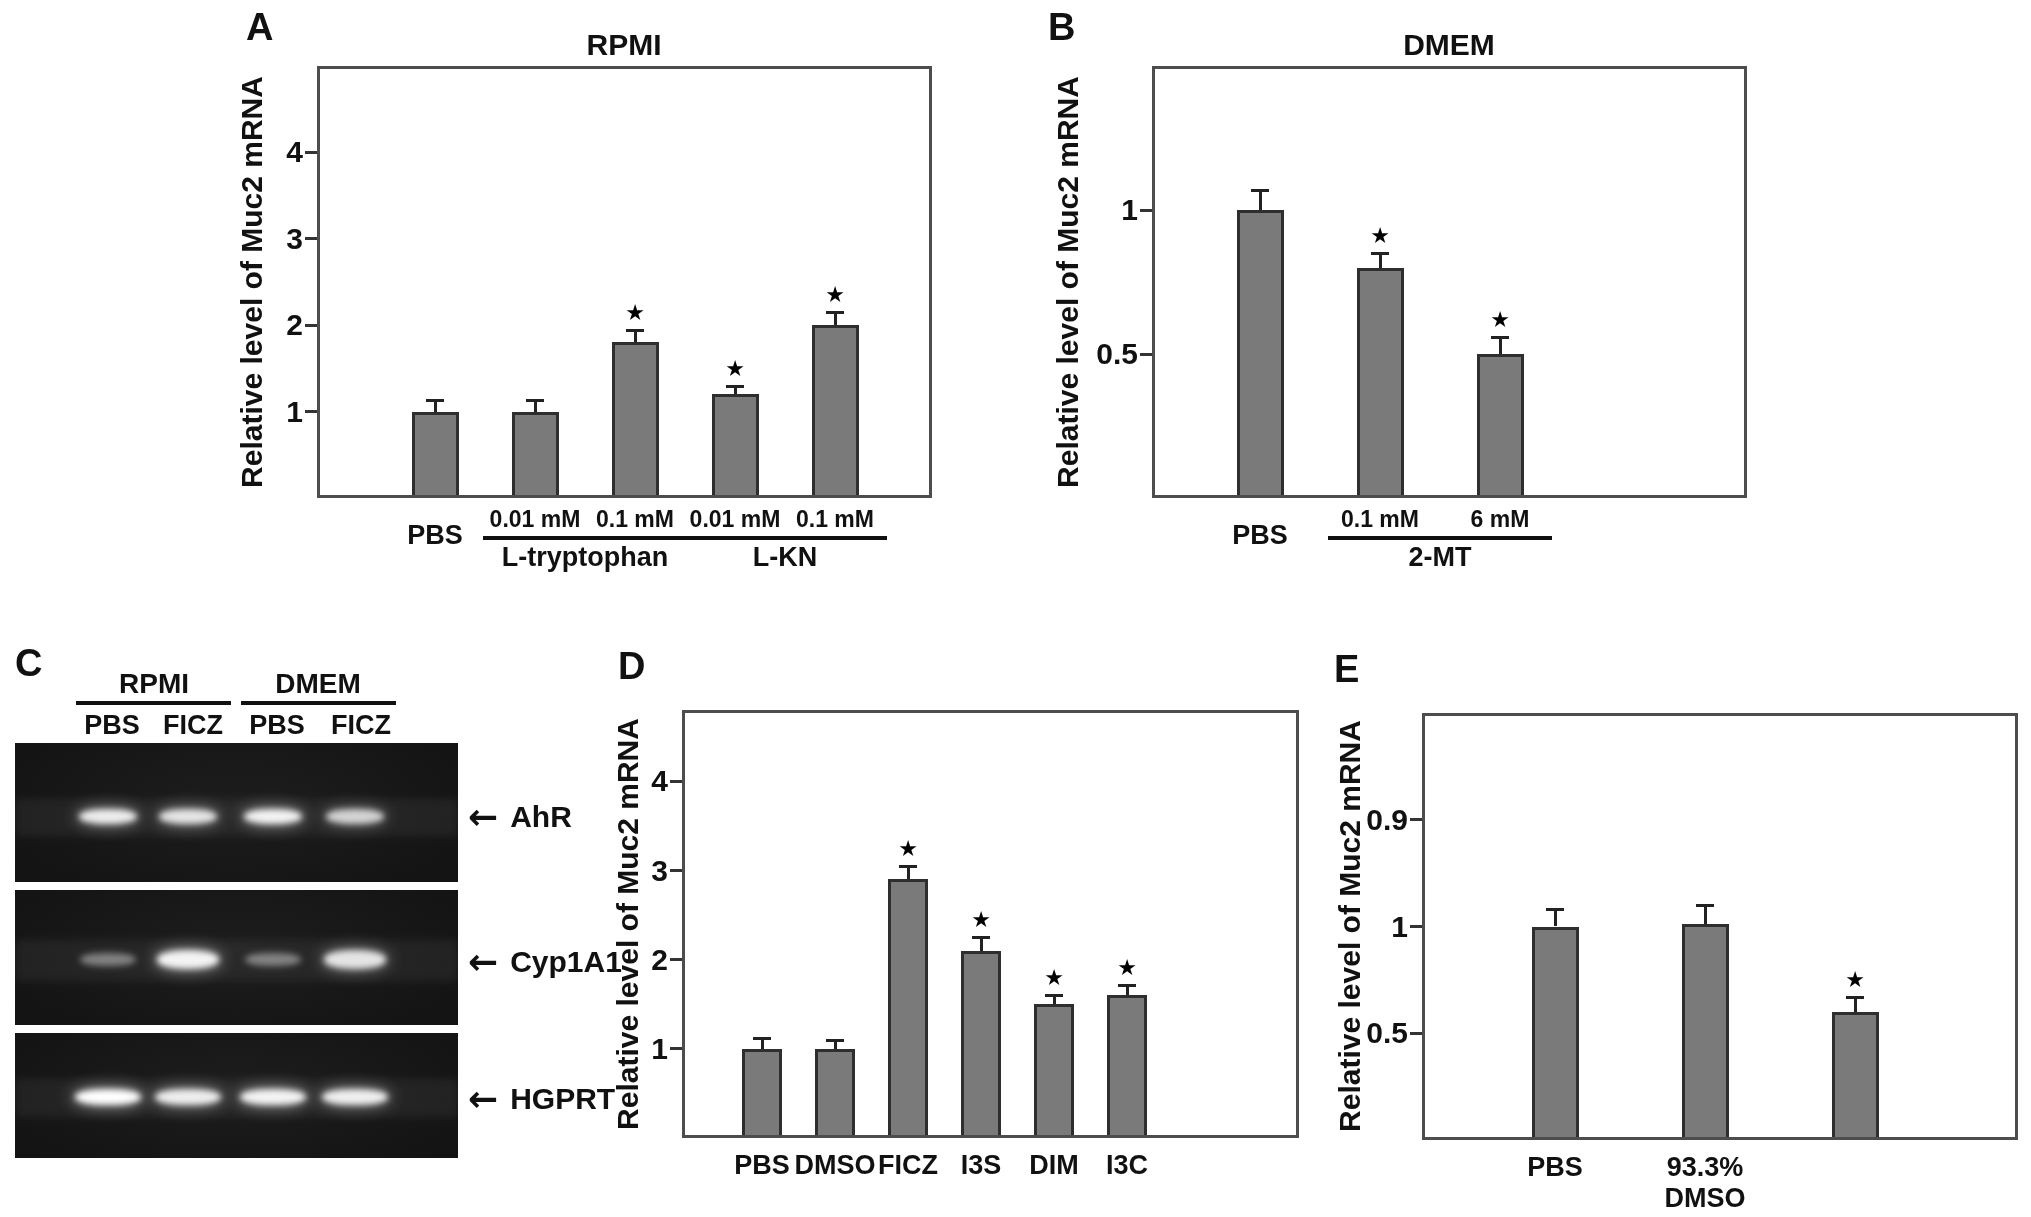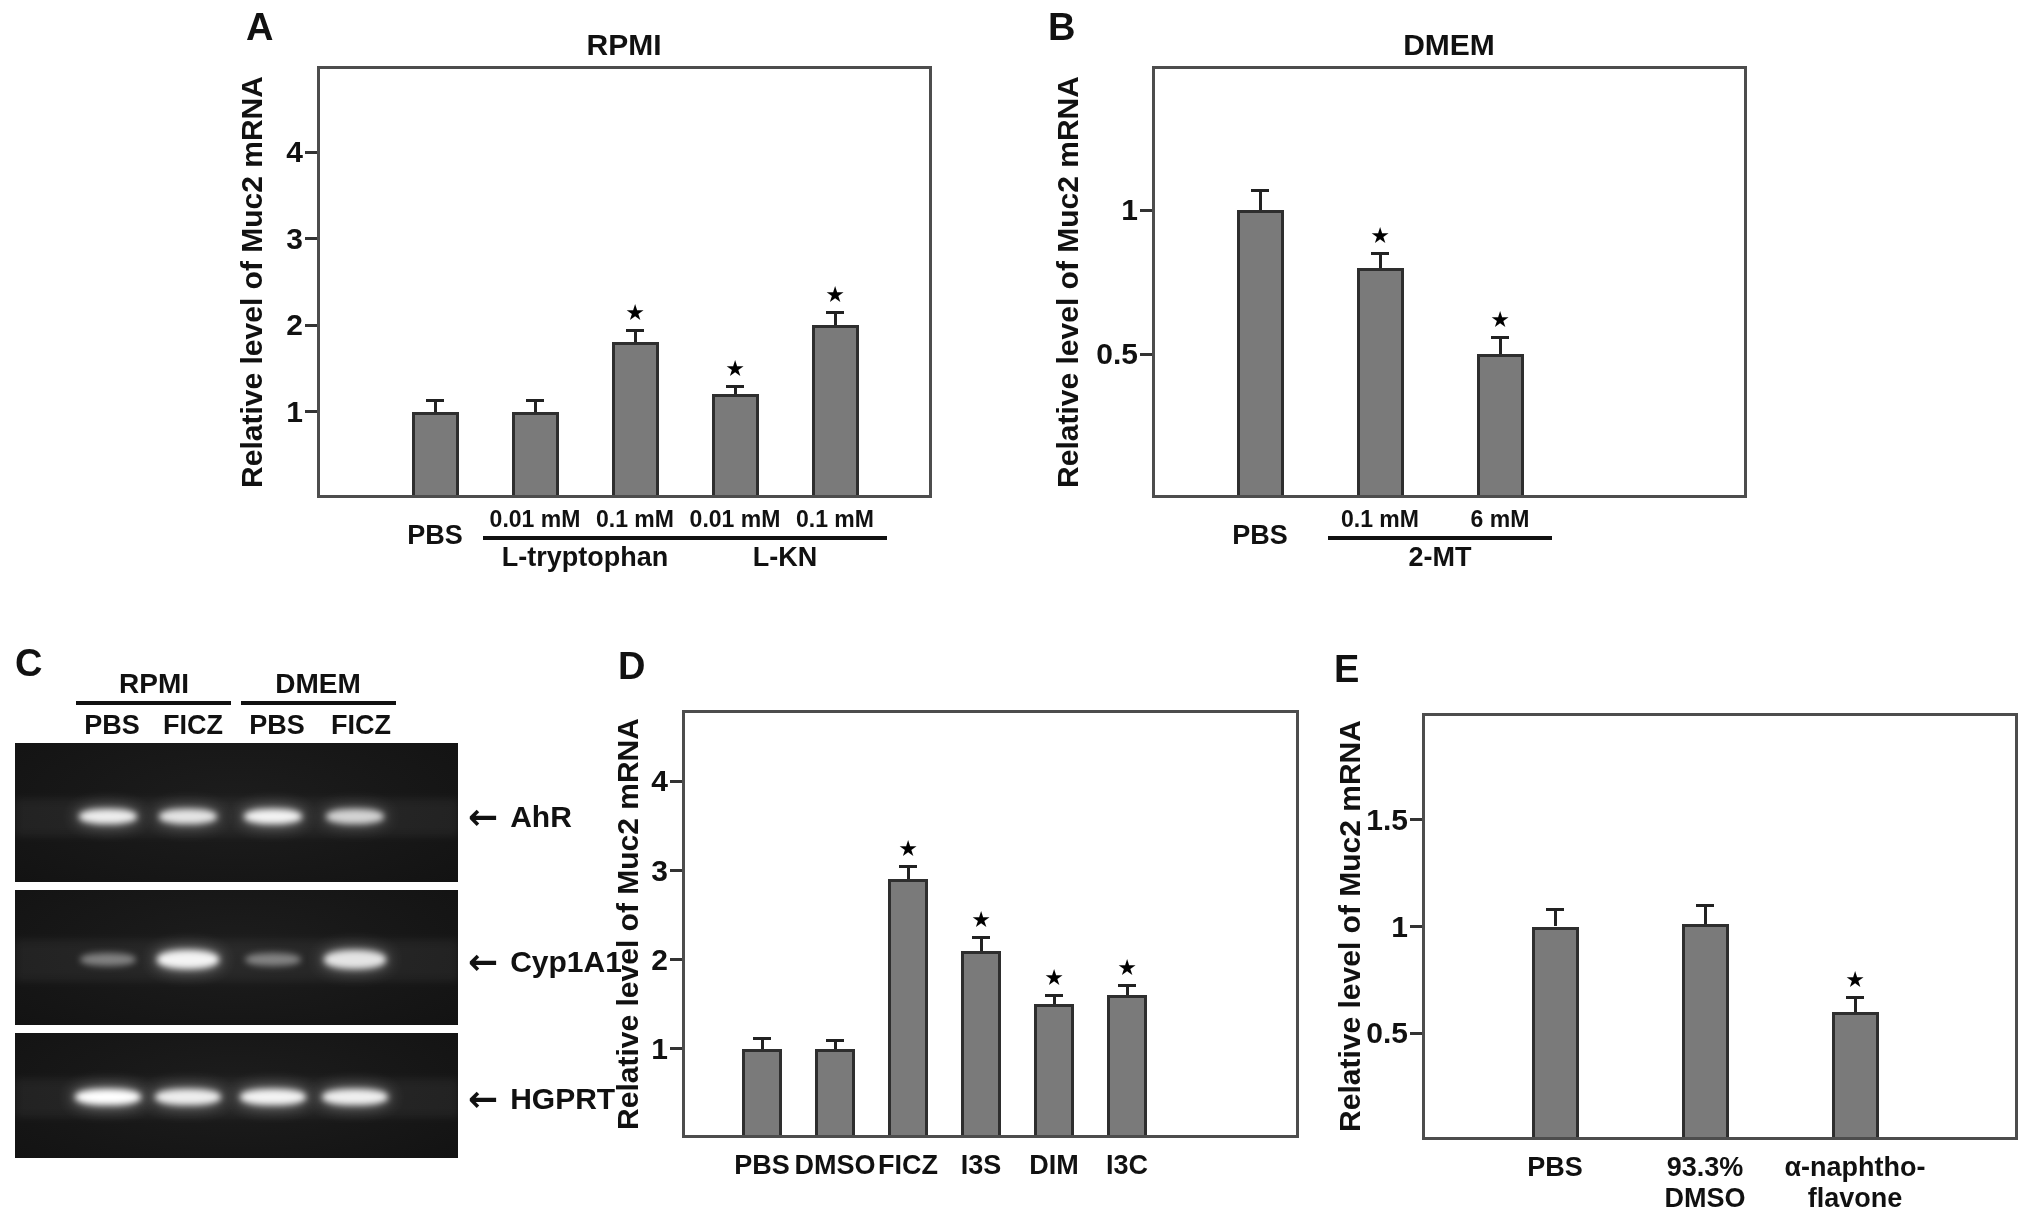--- a/index.html
+++ b/index.html
@@ -177,36 +177,34 @@
     <div class="bar" style="left: 1107px; top: 995.333px; width: 40px; height: 139.667px;"></div>
     <div class="err-stem" style="left: 1125.5px; top: 984.633px; height: 10.7px;"></div>
     <div class="err-cap" style="left: 1118px; top: 983.633px;"></div>
     <div class="sigstar" style="left: 1107px; top: 955.633px;">★</div>
     <div class="xlabel big" style="left: 1042px; top: 1150px; width: 170px;">I3C</div>
     <div class="tickmark" style="left: 1410px; top: 1031.75px;"></div>
     <div class="ticklabel" style="left: 1288px; top: 1018.25px;">0.5</div>
     <div class="tickmark" style="left: 1410px; top: 925px;"></div>
     <div class="ticklabel" style="left: 1288px; top: 911.5px;">1</div>
     <div class="tickmark" style="left: 1410px; top: 818.25px;"></div>
-    <div class="ticklabel" style="left: 1288px; top: 804.75px;">1.5</div>
+    <div class="ticklabel" style="left: 1288px; top: 804.75px;">0.9</div>
     <div class="bar" style="left: 1531.5px; top: 926.5px; width: 47px; height: 210.5px;"></div>
     <div class="err-stem" style="left: 1553.5px; top: 909.42px; height: 17.08px;"></div>
     <div class="err-cap" style="left: 1546px; top: 908.42px;"></div>
     <div class="xlabel big" style="left: 1470px; top: 1152px; width: 170px;">PBS</div>
     <div class="bar" style="left: 1681.5px; top: 924.365px; width: 47px; height: 212.635px;"></div>
     <div class="err-stem" style="left: 1703.5px; top: 905.15px; height: 19.215px;"></div>
     <div class="err-cap" style="left: 1696px; top: 904.15px;"></div>
     <div class="xlabel big" style="left: 1620px; top: 1152px; width: 170px;">93.3%
 DMSO</div>
     <div class="bar" style="left: 1831.5px; top: 1011.9px; width: 47px; height: 125.1px;"></div>
     <div class="err-stem" style="left: 1853.5px; top: 996.955px; height: 14.945px;"></div>
     <div class="err-cap" style="left: 1846px; top: 995.955px;"></div>
     <div class="sigstar" style="left: 1835px; top: 967.955px;">★</div>
-    <div class="xlabel big" style="left: 1770px; top: 1152px; width: 170px;">α-naphtho-
-flavone</div>
     <div class="rowlabel" style="left: 468px; top: 796px; height: 42px;">
       <span class="arrow">←</span>
       <span class="rtext">AhR</span>
     </div>
     <div class="rowlabel" style="left: 468px; top: 941px; height: 42px;">
       <span class="arrow">←</span>
       <span class="rtext">Cyp1A1</span>
     </div>
     <div class="rowlabel" style="left: 468px; top: 1078px; height: 42px;">
       <span class="arrow">←</span>

